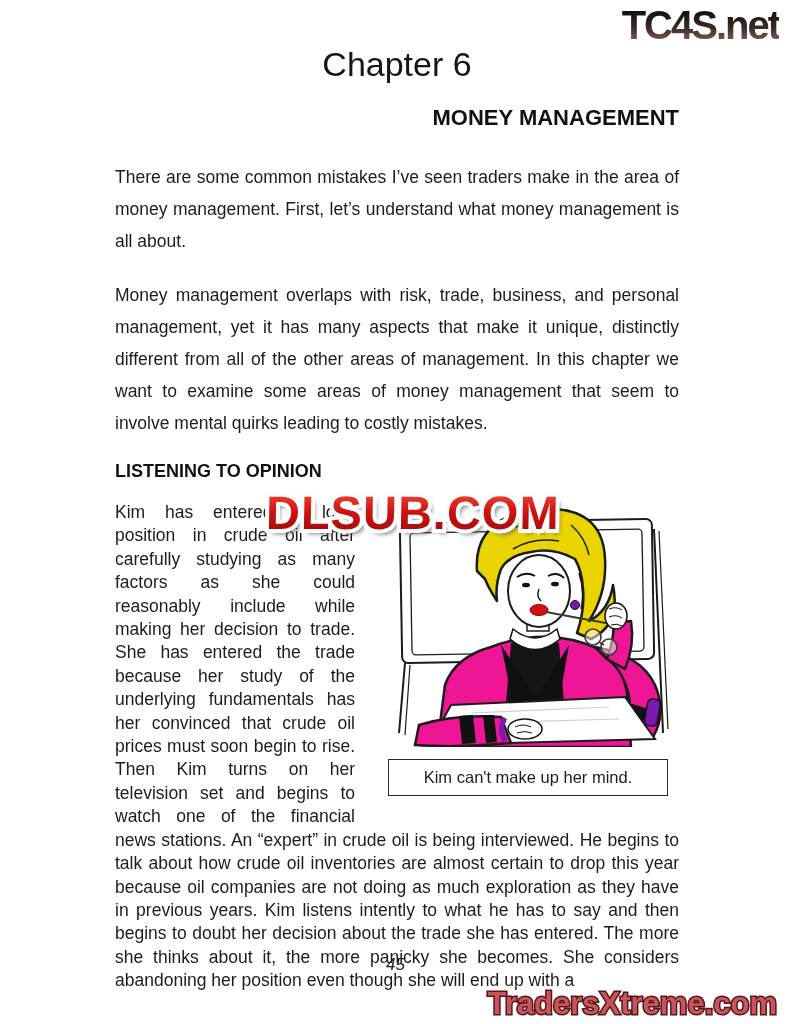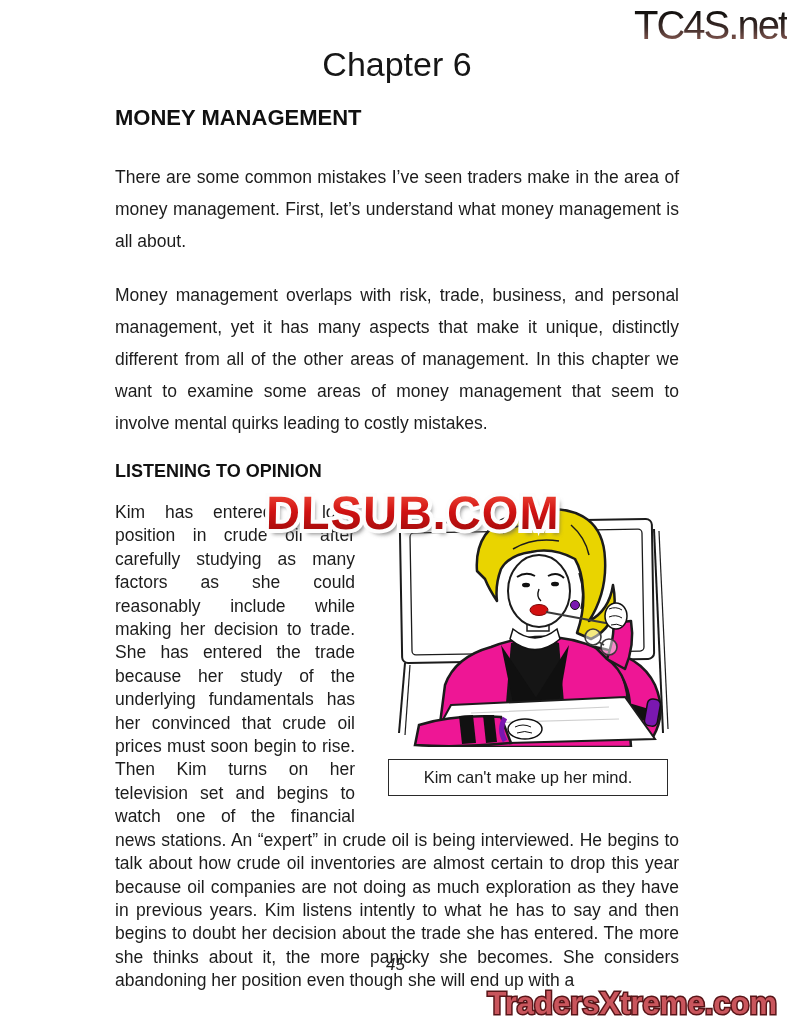--- a/index.html
+++ b/index.html
@@ -5,36 +5,36 @@
   * { margin:0; padding:0; box-sizing:border-box; }
   html,body { background:#ffffff; }
   .page {
     position:relative; width:791px; height:1024px; background:#fff;
     font-family:"Liberation Sans", sans-serif; color:#1c1c1c; overflow:hidden;
     margin:0 auto;
   }
   .content { padding:45px 112px 0 115px; }
 
   .chapter-title { font-size:34px; font-weight:400; text-align:center; color:#161616; margin:0 0 21px; letter-spacing:0; }
-  .section-title { font-size:22px; font-weight:700; text-align:left; color:#111; margin:0 0 30px; }
+  .section-title { font-size:22px; font-weight:700; text-align:right; color:#111; margin:0 0 30px; }
   p.body-par { font-size:17.5px; line-height:32px; text-align:justify; margin:0 0 22px; }
   .subheading { font-size:18px; font-weight:700; text-align:left; color:#111; margin:12px 0 19px; }
 
   .kim-block { font-size:17.5px; line-height:23.4px; text-align:justify; }
   .fig { float:right; width:330px; margin:-4px -14px 24px 8px; }
   .figimg { width:330px; height:250px; position:relative; }
   .figimg svg { display:block; width:330px; height:250px; }
   .caption-box {
     width:280px; margin:12px auto 0; border:1px solid #2a2a2a;
     text-align:center; font-size:16.5px; padding:6px 2px; color:#1c1c1c;
   }
 
   
   .header-logo {
-    position:absolute; top:3px; right:4px; font-size:40px; font-weight:400; letter-spacing:-2px;
+    position:absolute; top:3px; right:12px; font-size:40px; font-weight:700; letter-spacing:-2px;
     color:#2a201e;
     background:linear-gradient(180deg,#141210 22%, #3c2b28 55%, #96635a 92%);
     -webkit-background-clip:text; background-clip:text;text-align:right; -webkit-text-fill-color:transparent;
   }
 
   
   .watermark { position:absolute; left:266px; top:485px; z-index:6; height:52px; transform:skewX(-1deg); }
   .wm { position:absolute; left:0; top:0; white-space:nowrap; font-weight:800; font-size:47px; letter-spacing:1px; }
   .wm.back { -webkit-text-stroke:8px #fdfdfd; color:#fff; text-shadow:4px 5px 4px rgba(95,95,95,.75); }
   .wm.front {

